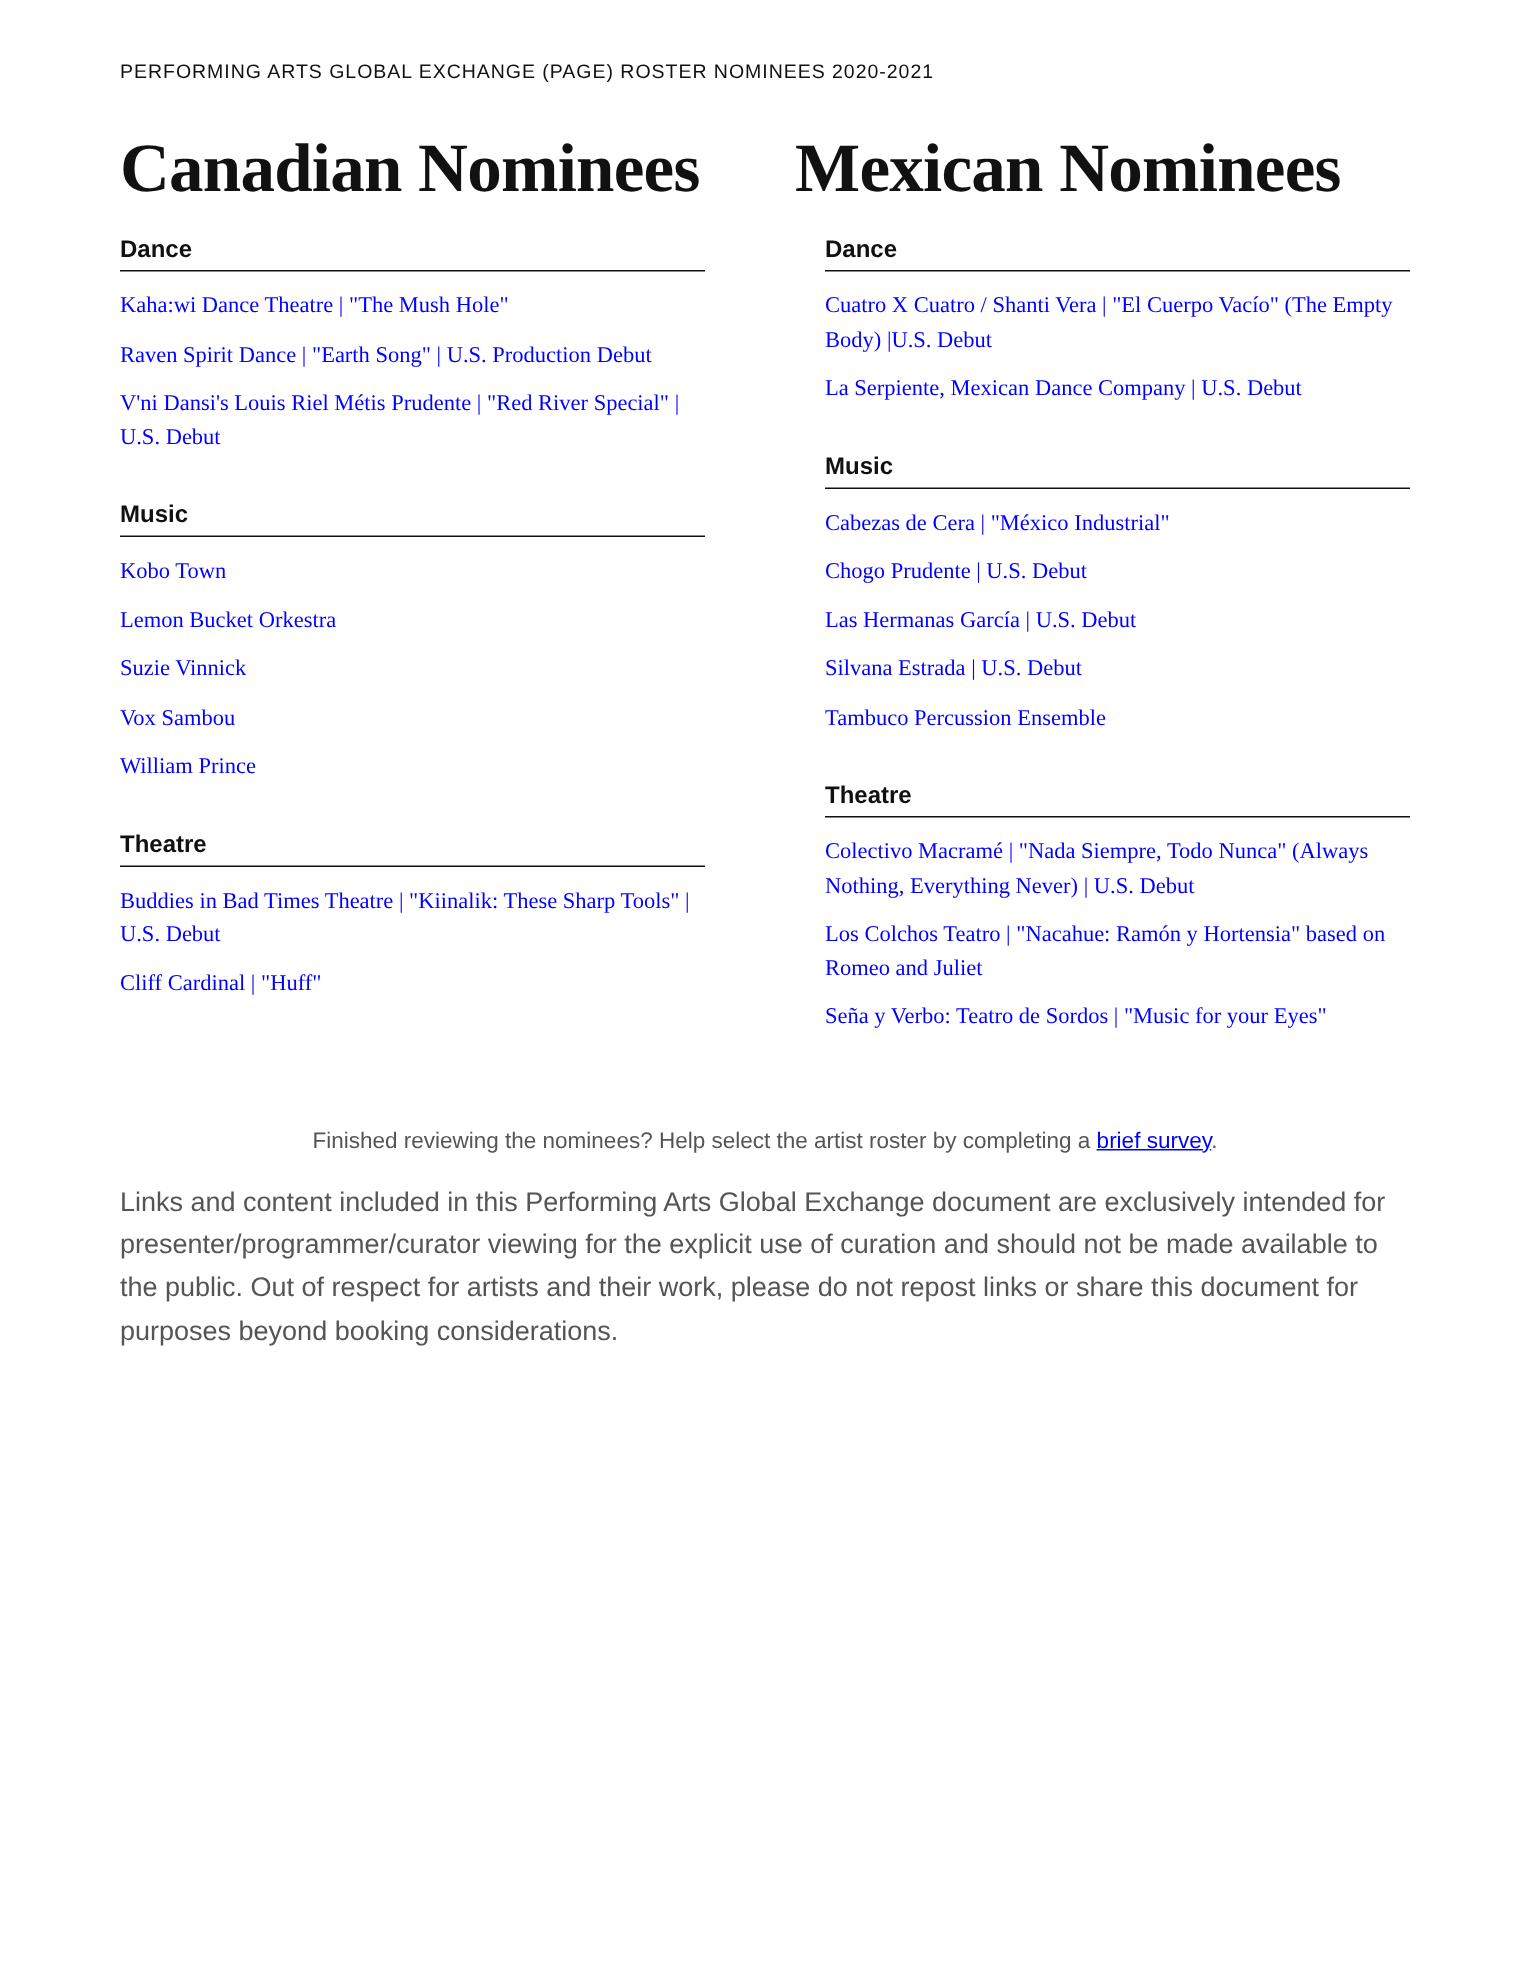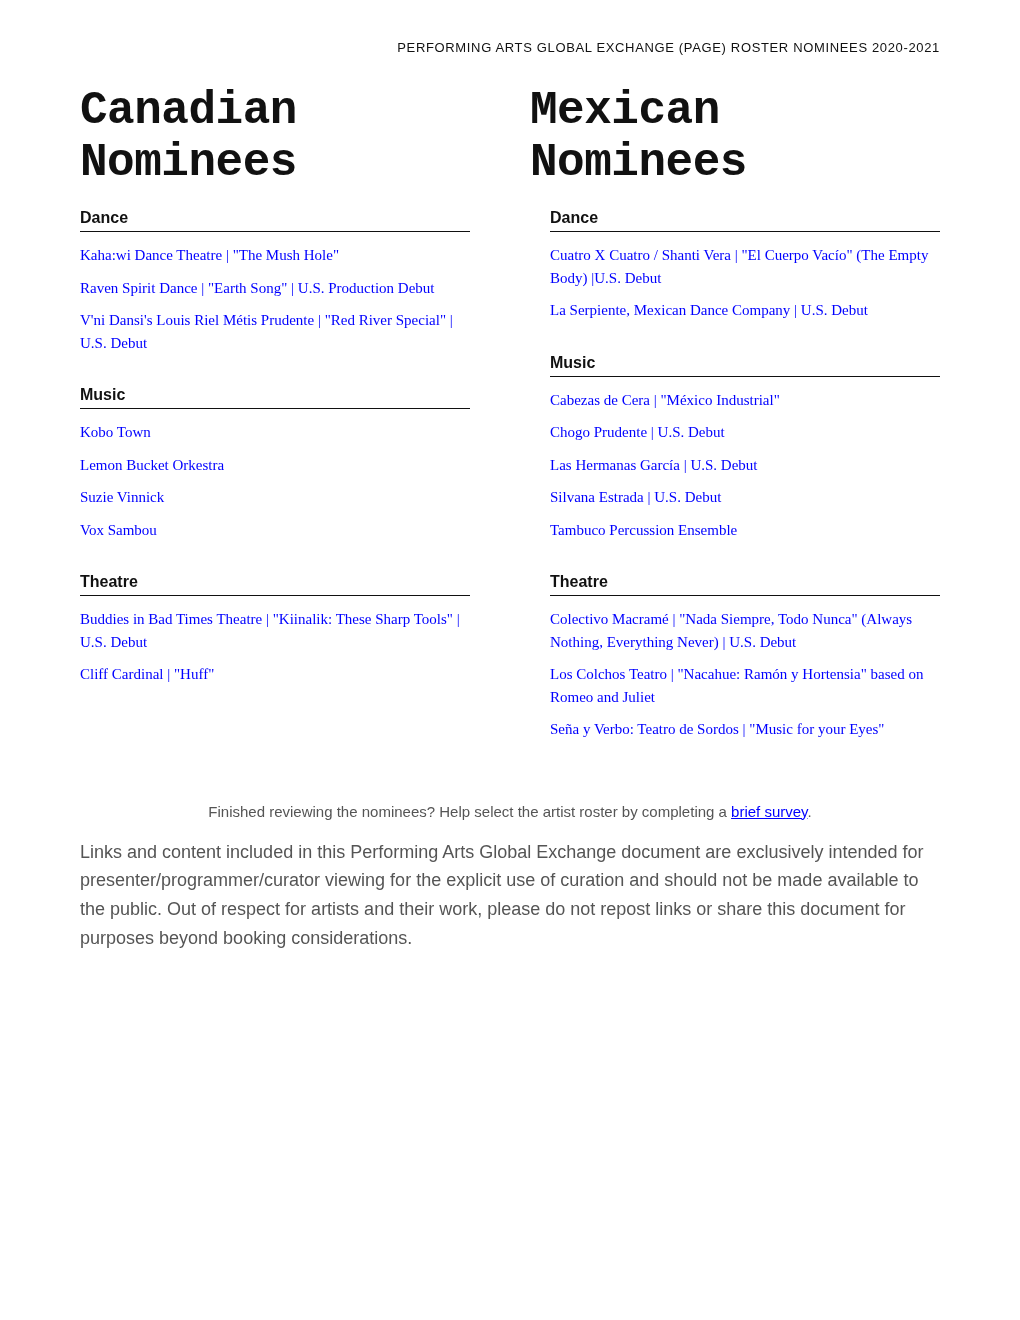--- a/index.html
+++ b/index.html
@@ -5,37 +5,37 @@
     * { box-sizing: border-box; margin: 0; padding: 0; }
     body {
       font-family: Georgia, 'Times New Roman', serif;
       background: #fff;
       color: #111;
       width: 1020px;
       min-height: 1320px;
       padding: 40px 80px 40px 80px;
     }
     .page-header {
-      text-align: right;
+      text-align: left;
       font-family: Arial, Helvetica, sans-serif;
       font-size: 13px;
       letter-spacing: 0.05em;
       color: #111;
       margin-bottom: 30px;
     }
     .columns-header {
       display: flex;
       flex-direction: row;
       margin-bottom: 20px;
     }
     .col-header {
       flex: 1;
       font-size: 46px;
       font-weight: 900;
-      font-family: Liberation Mono, monospace;
+      font-family: Liberation Serif, serif;
       color: #111;
       letter-spacing: -0.5px;
     }
     .col-header:first-child {
       padding-right: 20px;
     }
     .col-header:last-child {
       padding-left: 20px;
     }
     .main-columns {
@@ -116,20 +116,21 @@
       <div class="nominee-item">Raven Spirit Dance | "Earth Song" | U.S. Production Debut</div>
       <div class="nominee-item">V'ni Dansi's Louis Riel Métis Prudente | "Red River Special" | U.S. Debut</div>
     </div>
 
     <div class="section">
       <div class="section-title">Music</div>
       <div class="nominee-item">Kobo Town</div>
       <div class="nominee-item">Lemon Bucket Orkestra</div>
       <div class="nominee-item">Suzie Vinnick</div>
       <div class="nominee-item">Vox Sambou</div>
+      <div class="nominee-item">William Prince</div>
     </div>
 
     <div class="section">
       <div class="section-title">Theatre</div>
       <div class="nominee-item">Buddies in Bad Times Theatre | "Kiinalik: These Sharp Tools" | U.S. Debut</div>
       <div class="nominee-item">Cliff Cardinal | "Huff"</div>
     </div>
 
   </div>
 

